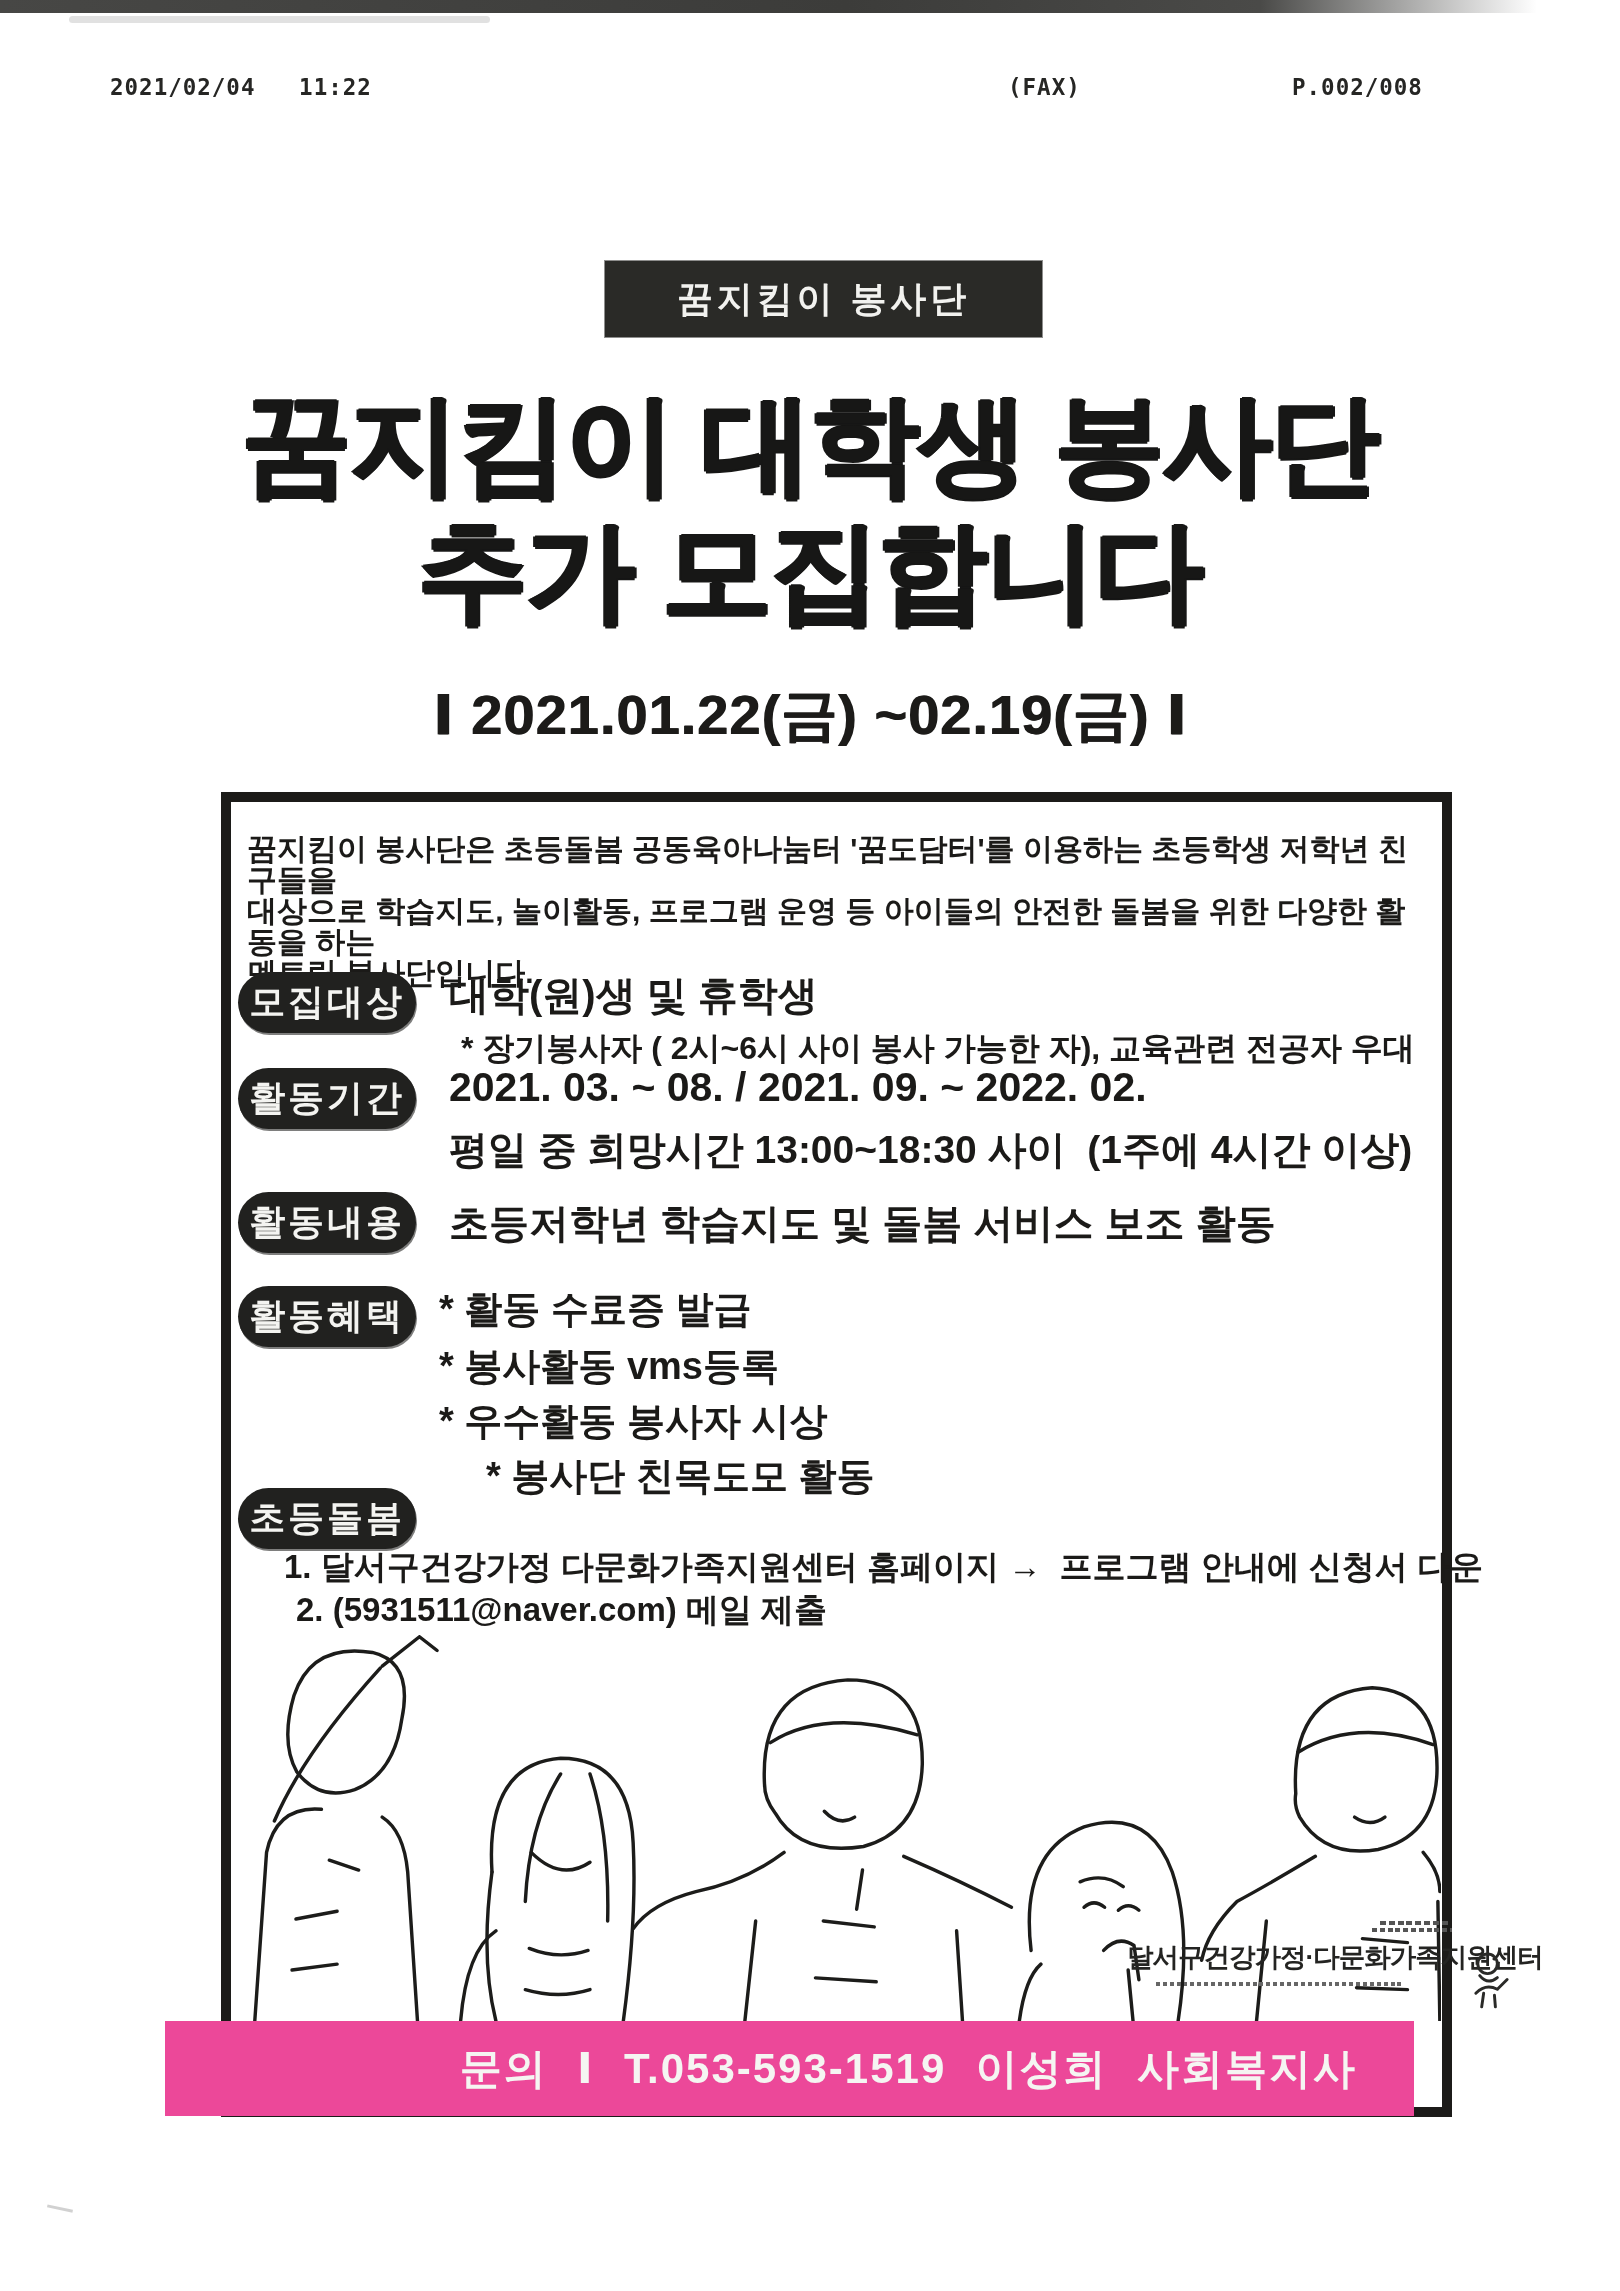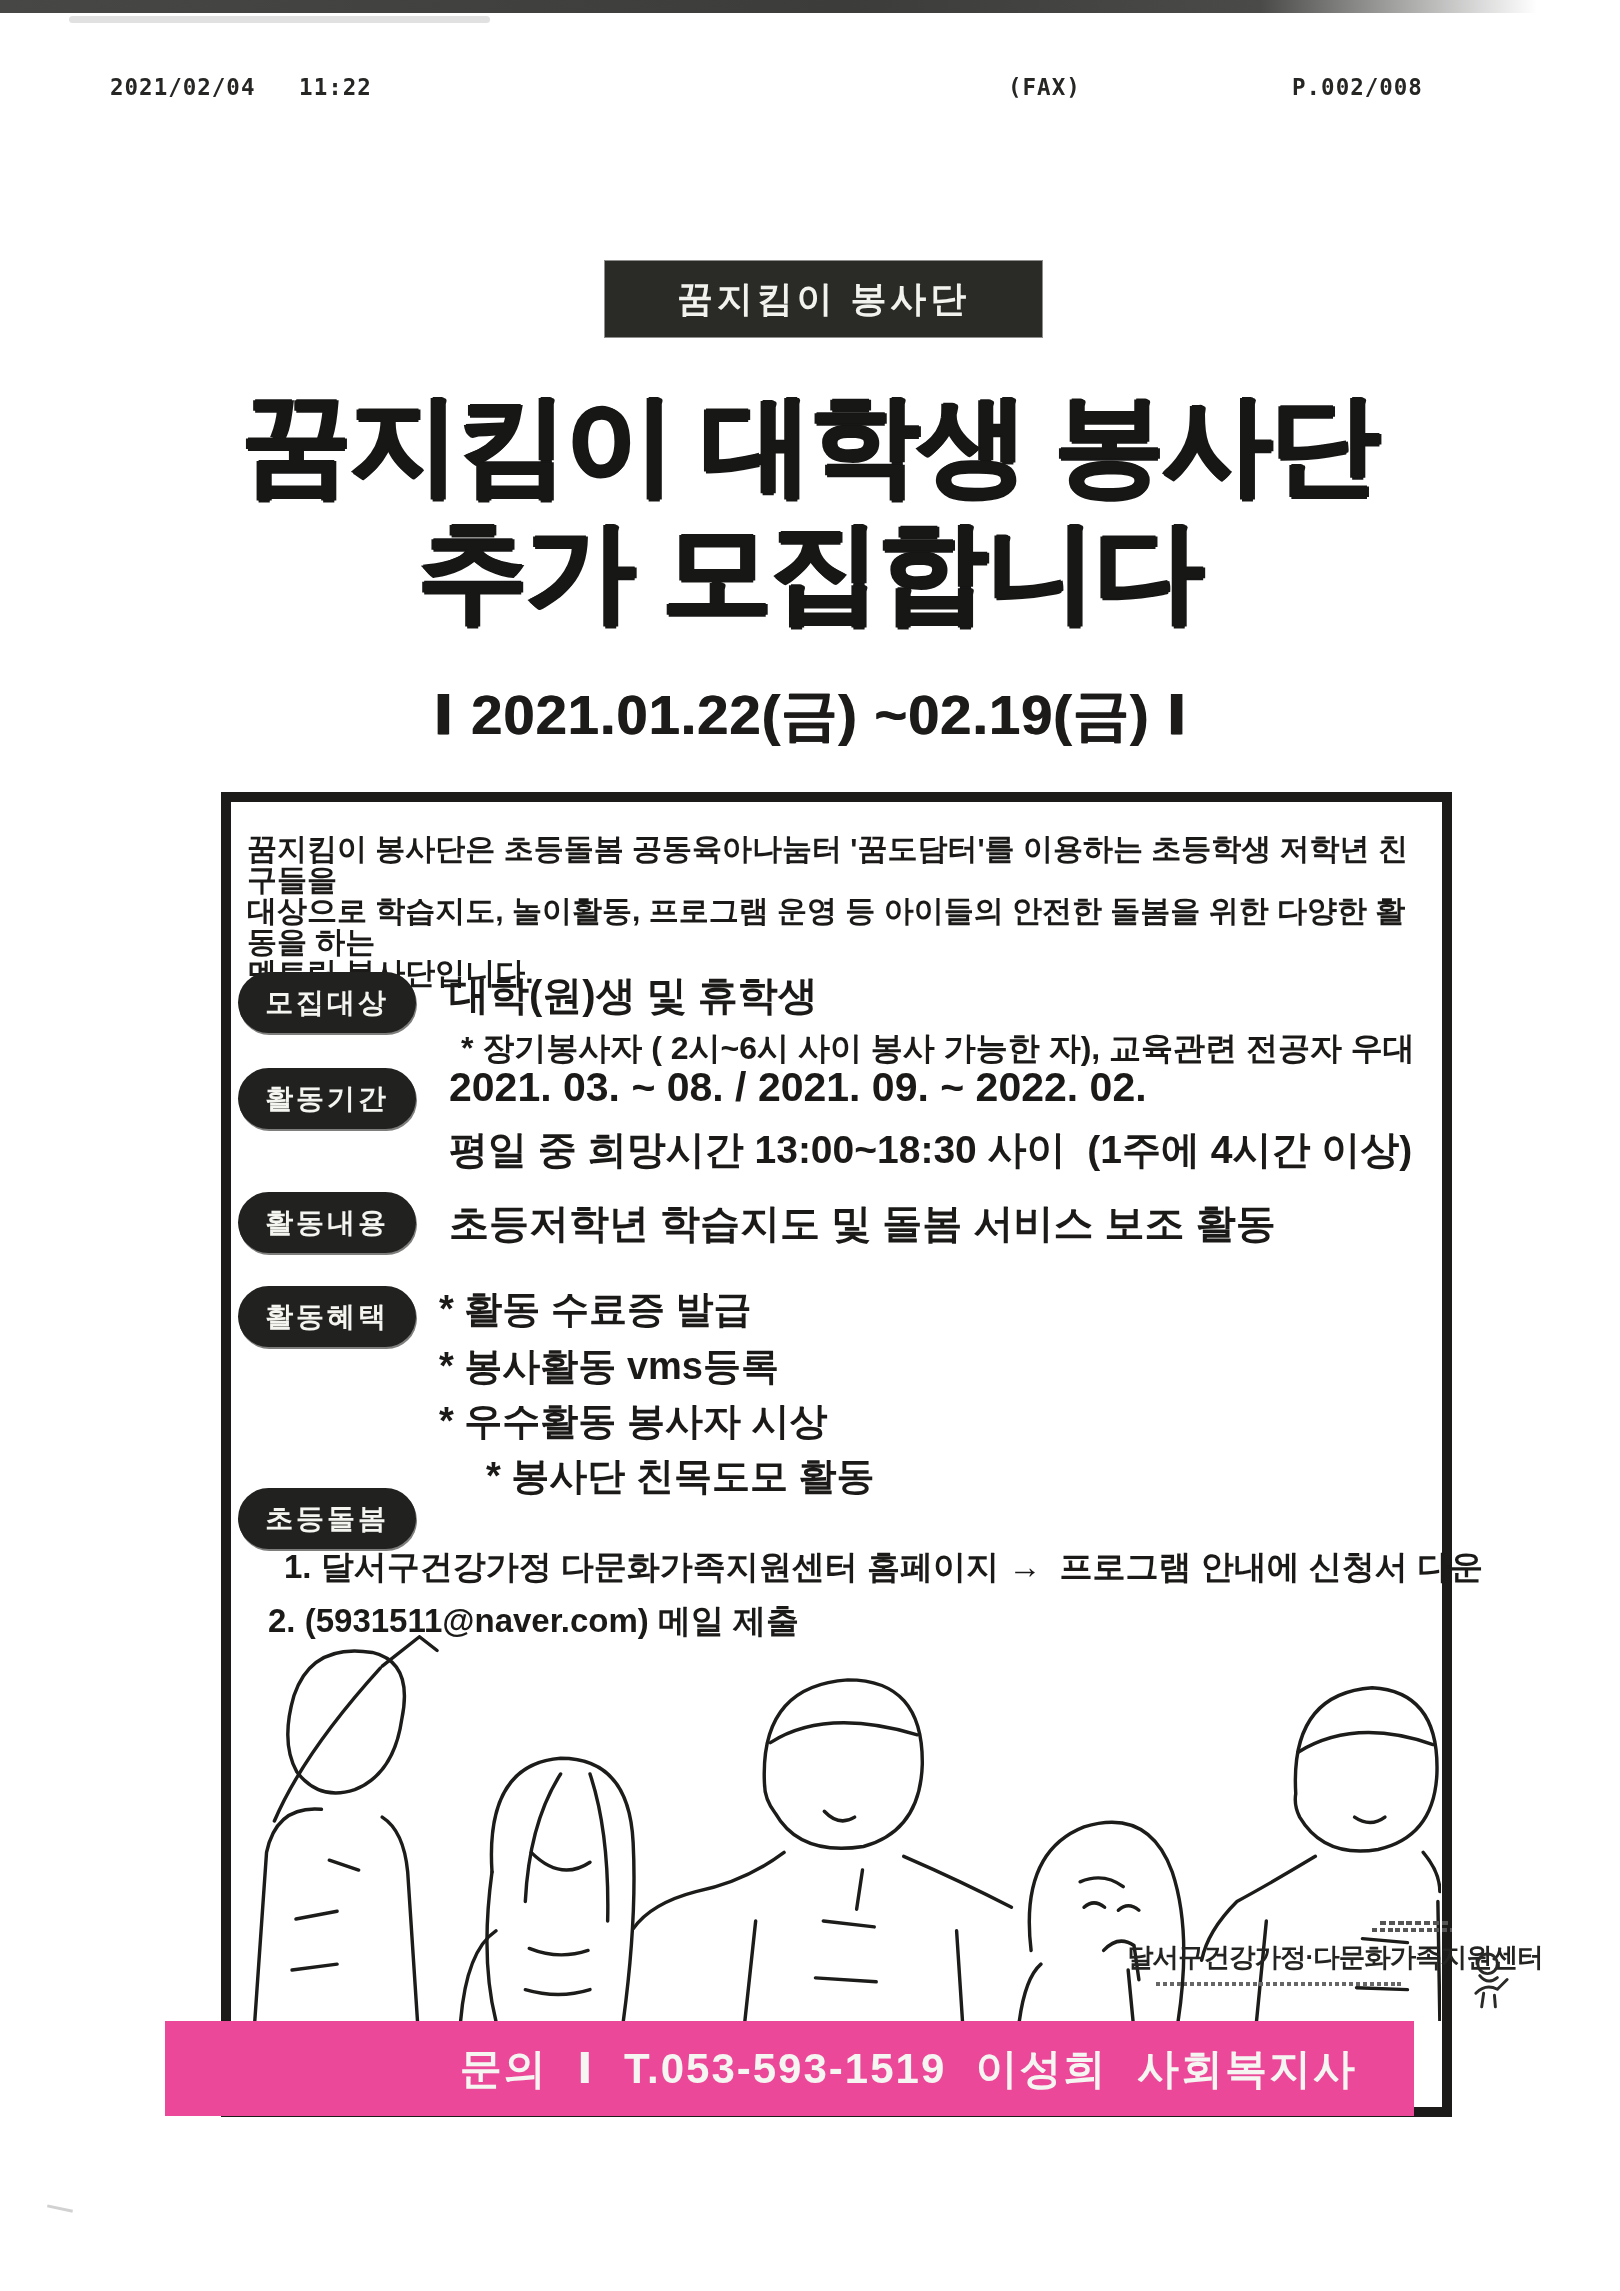--- a/index.html
+++ b/index.html
@@ -59,40 +59,40 @@
   
   .intro{
     position:absolute; left:247px; top:833px; width:1186px;
     font-size:30px; line-height:31px; font-weight:800; color:#1b1a18;
   }
   
   .pill{
     position:absolute; left:238px; width:178px; height:61px;
     background:#21211f; color:#f4f4f1; border-radius:31px;
     display:flex; align-items:center; justify-content:center;
-    font-size:28px; font-weight:700; letter-spacing:2.9px;
+    font-size:36px; font-weight:700; letter-spacing:2.9px;
     box-shadow:1px 2px 0 rgba(20,20,18,.55);
   }
   #pill-target{top:972px;}
   #pill-period{top:1068px;}
   #pill-content{top:1192px;}
   #pill-benefit{top:1286px;}
   #pill-apply{top:1488px;}
   
   .sec{position:absolute; color:#1b1a18; font-weight:800;}
   #target-main {left:449px; top:968px;  font-size:40px;}
   #target-note {left:461px; top:1027px; font-size:32px; font-weight:700;}
   #period-main {left:449px; top:1064px; font-size:41px;}
   #period-sub  {left:449px; top:1123px; font-size:39px;}
   #content-main{left:449px; top:1196px; font-size:40px;}
   .benefit{left:439px; font-size:38px;}
   #benefit-0{top:1284px;} #benefit-1{top:1341px;}
   #benefit-2{top:1396px;} #benefit-3{top:1451px;margin-left:47px;}
   #apply-1{left:284px; top:1545px; font-size:33px; font-weight:700;}
-  #apply-2{left:268px; top:1588px; font-size:33px; font-weight:700;margin-top:11px;}
+  #apply-2{left:296px; top:1588px; font-size:33px; font-weight:700;}
   
   .illustration{position:absolute; left:235px; top:1625px; width:1206px; height:396px;}
   
   .logo{position:absolute; left:1127px; top:1921px; width:338px; text-align:left;}
   .logo-smallprint-top{
     width:69px; height:3.9px; margin:0 0 2.9px 253px;
     background:repeating-linear-gradient(90deg,#555 0 5.9px,transparent 5.9px 8.8px);
   }
   .logo-smallprint-top2{
     width:80px; height:3.9px; margin:0 0 7.8px 245px;

